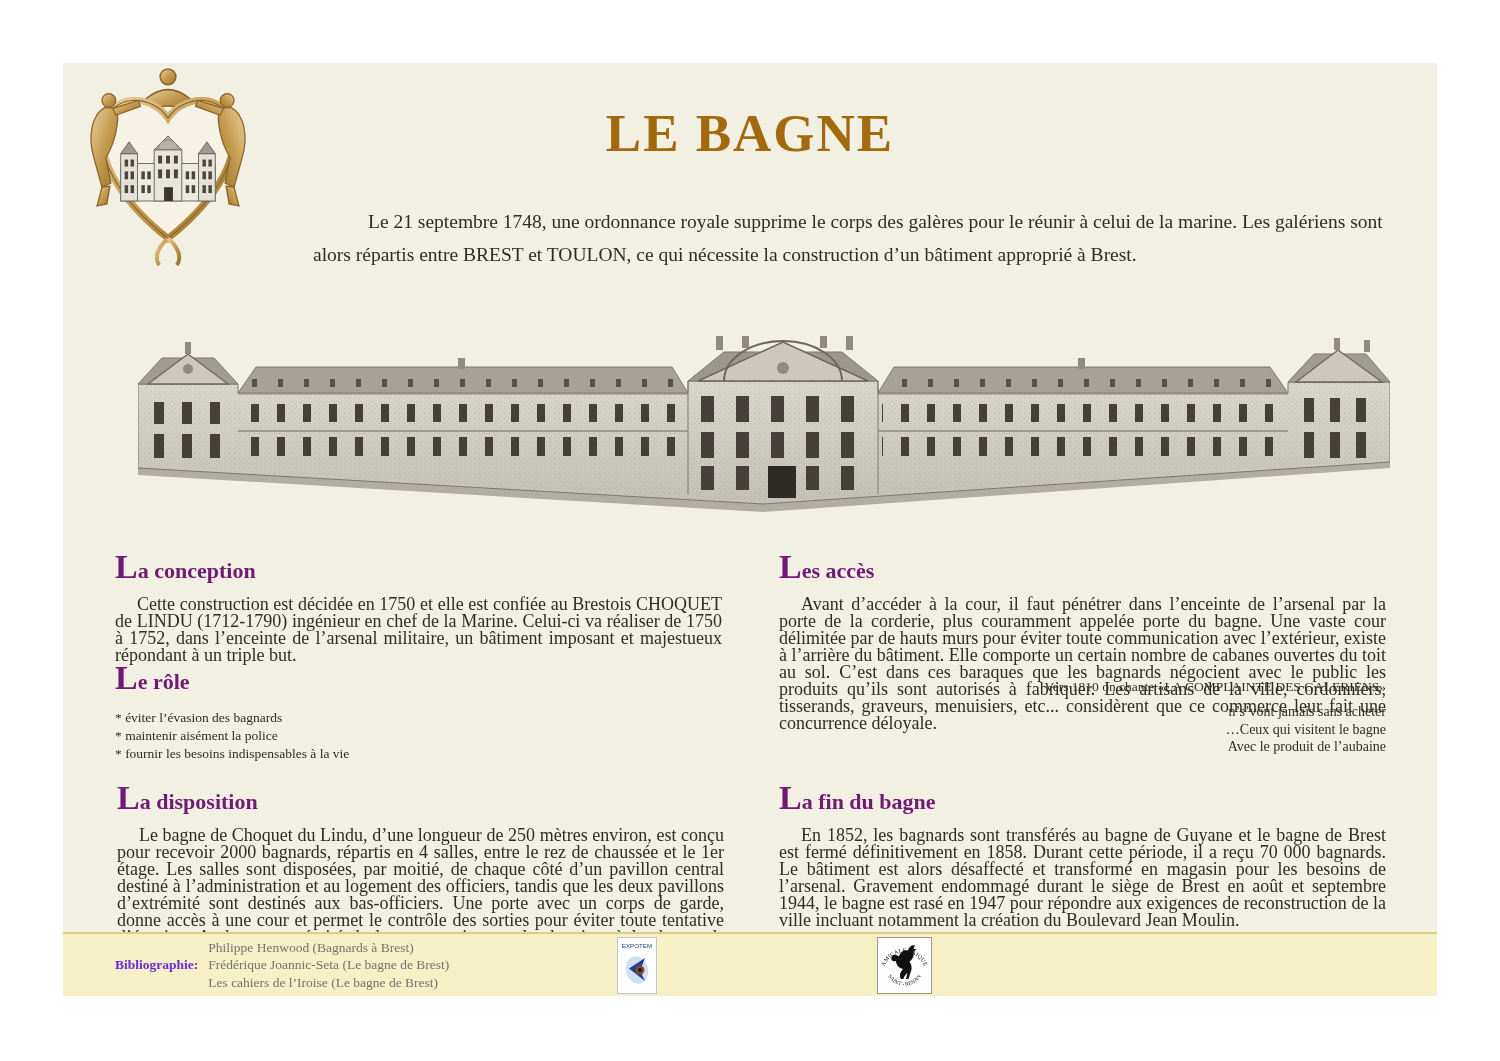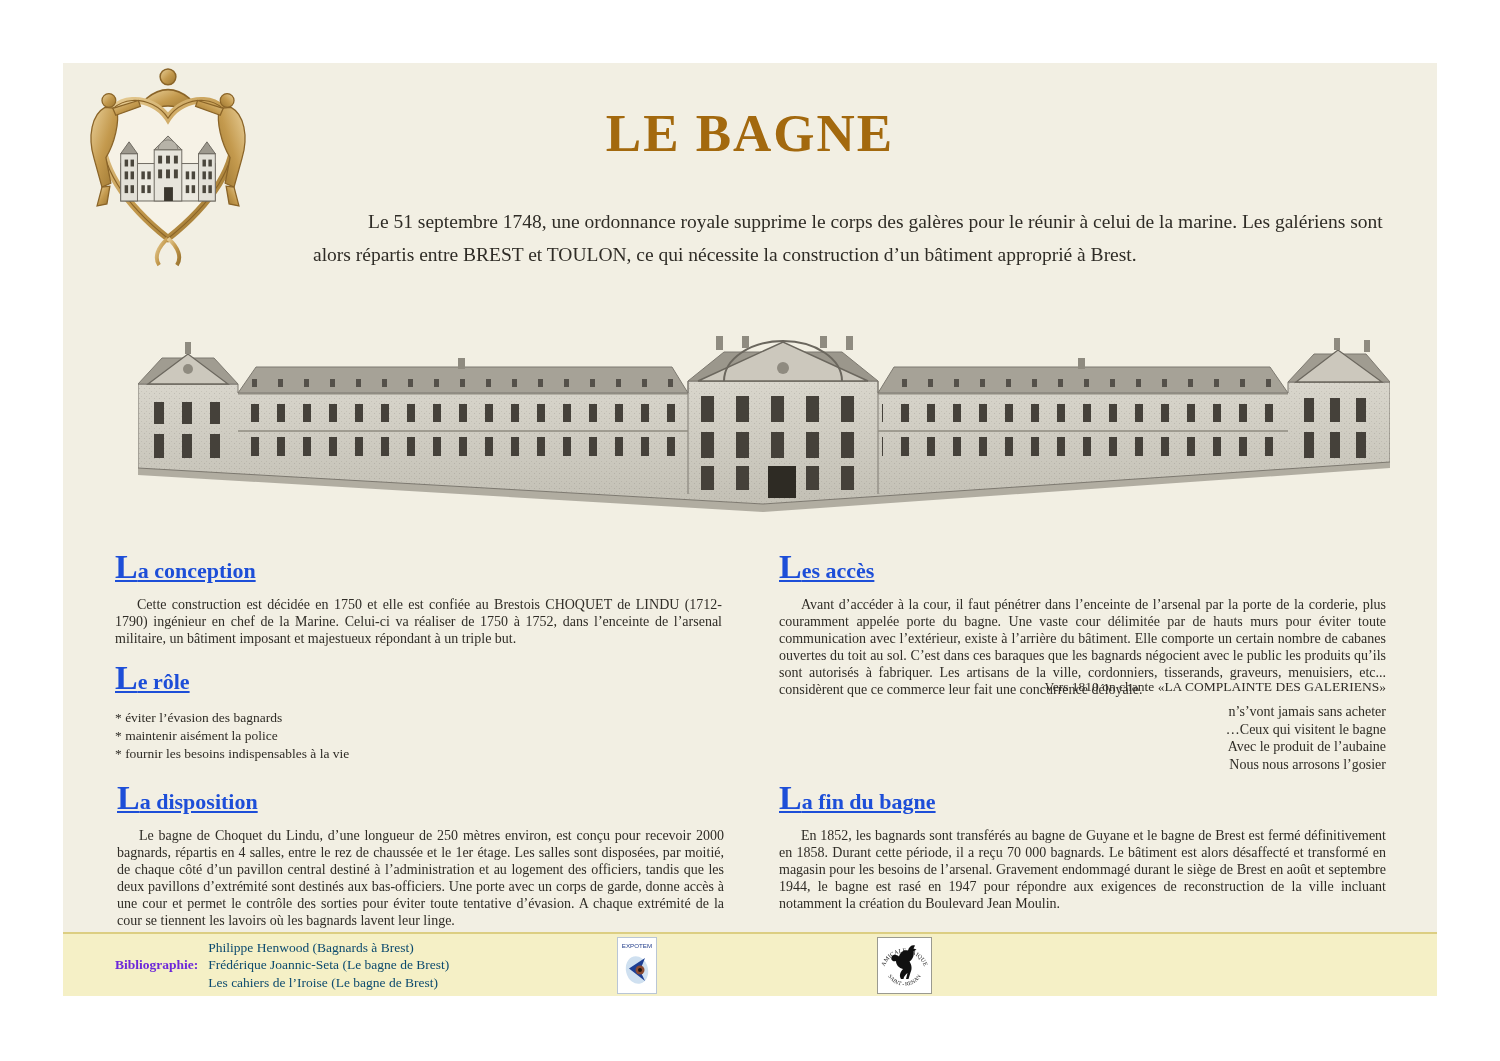--- a/index.html
+++ b/index.html
@@ -16,40 +16,40 @@
 
   
   .intro{position:absolute;left:250px;top:142px;width:1085px;margin:0;
          font-size:19.5px;line-height:33px;color:#2f2c26;text-indent:55px;}
 
   
   .engraving{position:absolute;left:75px;top:273px;width:1252px;height:177px;}
 
   
   .block{position:absolute;width:607px;color:#2f2c26;}
-  .sec-head{margin:0 0 12px 0;color:#1d4ed8;font-weight:bold;line-height:1;text-decoration:underline;}
+  .sec-head{margin:0 0 12px 0;color:#701a75;font-weight:bold;line-height:1;}
   .sec-head .ini{font-size:34px;}
   .sec-head .rest{font-size:22px;}
-  .body-text{margin:0;font-size:14px;line-height:17px;text-align:justify;text-indent:22px;}
+  .body-text{margin:0;font-size:18px;line-height:17px;text-align:justify;text-indent:22px;}
   .role-list{list-style:none;margin:14px 0 0 0;padding:0;font-size:13.5px;line-height:18px;}
   .pos-conception{left:52px;top:487px;}
   .pos-role{left:52px;top:598px;}
   .pos-disposition{left:54px;top:718px;}
   .pos-acces{left:716px;top:487px;}
   .pos-complainte{left:716px;top:616px;text-align:right;}
   .pos-fin{left:716px;top:718px;}
   .complainte-header{font-size:13.5px;margin:0 0 8px 0;}
   .complainte-line{font-size:14px;line-height:17.5px;}
 
   
   .footer-bar{position:absolute;left:0;top:869px;width:100%;height:62px;
               background:#F5F0C6;border-top:2px solid #DCCE82;}
   .biblio{position:absolute;left:52px;top:0;height:100%;display:flex;align-items:center;}
   .biblio-label{font-weight:bold;color:#6d28d9;font-size:13.5px;margin-right:10px;}
-  .biblio-lines{color:#0c4a6e;font-size:13.5px;line-height:17.5px;}
+  .biblio-lines{color:#737373;font-size:13.5px;line-height:17.5px;}
   .logo{position:absolute;top:3px;background:#ffffff;}
   .logo-expotem{left:554px;width:40px;height:57px;}
   .logo-horse{left:814px;width:55px;height:57px;}
   .logo svg{display:block;width:100%;height:100%;}
 </style>
 </head>
 <body>
 
 <div class="page">
   <div class="panel">
@@ -124,21 +124,21 @@
 
       <g stroke="url(#gold)" stroke-width="4" fill="none">
         <path d="M100,176 C89,185 86,196 91,203"></path>
         <path d="M100,176 C100,188 100,198 100,204"></path>
         <path d="M100,176 C111,185 114,196 109,203"></path>
       </g>
     </svg>
 
     <h1 class="title">LE BAGNE</h1>
 
-    <p class="intro">Le 51 septembre 1748, une ordonnance royale supprime le corps des galères pour le réunir à celui de la marine. Les galériens sont alors répartis entre BREST et TOULON, ce qui nécessite la construction d’un bâtiment approprié à Brest.</p>
+    <p class="intro">Le 21 septembre 1748, une ordonnance royale supprime le corps des galères pour le réunir à celui de la marine. Les galériens sont alors répartis entre BREST et TOULON, ce qui nécessite la construction d’un bâtiment approprié à Brest.</p>
 
     <svg class="engraving" viewBox="0 0 1252 177">
       <defs>
         <linearGradient id="wallg" x1="0" y1="0" x2="0" y2="1">
           <stop offset="0" stop-color="#d9d6cc"></stop>
             <stop offset="1" stop-color="#c3c0b5"></stop>
         </linearGradient>
         <pattern id="stipple" width="5" height="5" patternUnits="userSpaceOnUse">
           <rect x="1" y="2" width="1" height="1" fill="#5a564c" opacity="0.18"></rect>
           <rect x="3" y="0" width="1" height="1" fill="#5a564c" opacity="0.12"></rect>
@@ -259,21 +259,20 @@
     <section class="block pos-acces">
       <h2 class="sec-head"><span class="ini">L</span><span class="rest">es accès</span></h2>
       <p class="body-text">Avant d’accéder à la cour, il faut pénétrer dans l’enceinte de l’arsenal par la porte de la corderie, plus couramment appelée porte du bagne. Une vaste cour délimitée par de hauts murs pour éviter toute communication avec l’extérieur, existe à l’arrière du bâtiment. Elle comporte un certain nombre de cabanes ouvertes du toit au sol. C’est dans ces baraques que les bagnards négocient avec le public les produits qu’ils sont autorisés à fabriquer. Les artisans de la ville, cordonniers, tisserands, graveurs, menuisiers, etc... considèrent que ce commerce leur fait une concurrence déloyale.</p>
     </section>
 
     <div class="block pos-complainte">
       <p class="complainte-header">Vers 1810 on chante «LA COMPLAINTE DES GALERIENS»</p>
       <div class="complainte-line">n’s’vont jamais sans acheter</div>
       <div class="complainte-line">…Ceux qui visitent le bagne</div>
       <div class="complainte-line">Avec le produit de l’aubaine</div>
-      <div class="complainte-line">Nous nous arrosons l’gosier</div>
     </div>
 
     <section class="block pos-fin">
       <h2 class="sec-head"><span class="ini">L</span><span class="rest">a fin du bagne</span></h2>
       <p class="body-text">En 1852, les bagnards sont transférés au bagne de Guyane et le bagne de Brest est fermé définitivement en 1858. Durant cette période, il a reçu 70 000 bagnards. Le bâtiment est alors désaffecté et transformé en magasin pour les besoins de l’arsenal. Gravement endommagé durant le siège de Brest en août et septembre 1944, le bagne est rasé en 1947 pour répondre aux exigences de reconstruction de la ville incluant notamment la création du Boulevard Jean Moulin.</p>
     </section>
 
     <div class="footer-bar">
       <div class="biblio">
         <span class="biblio-label">Bibliographie:</span>

